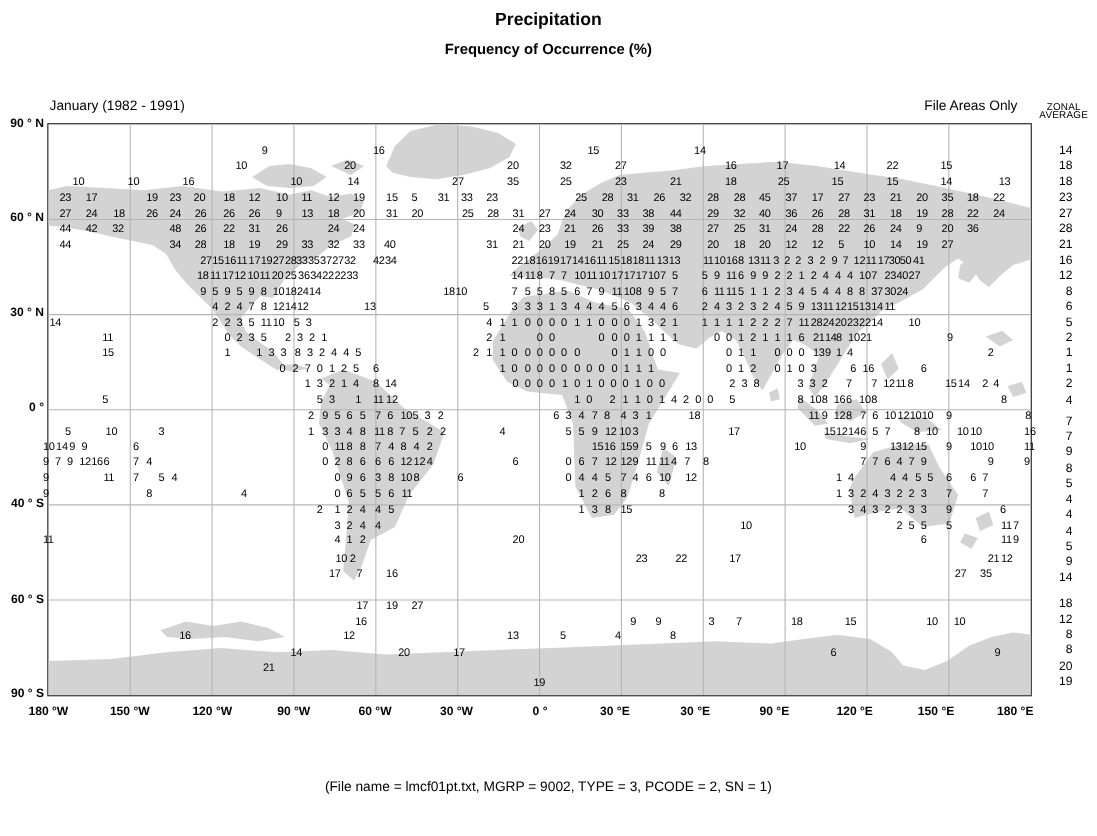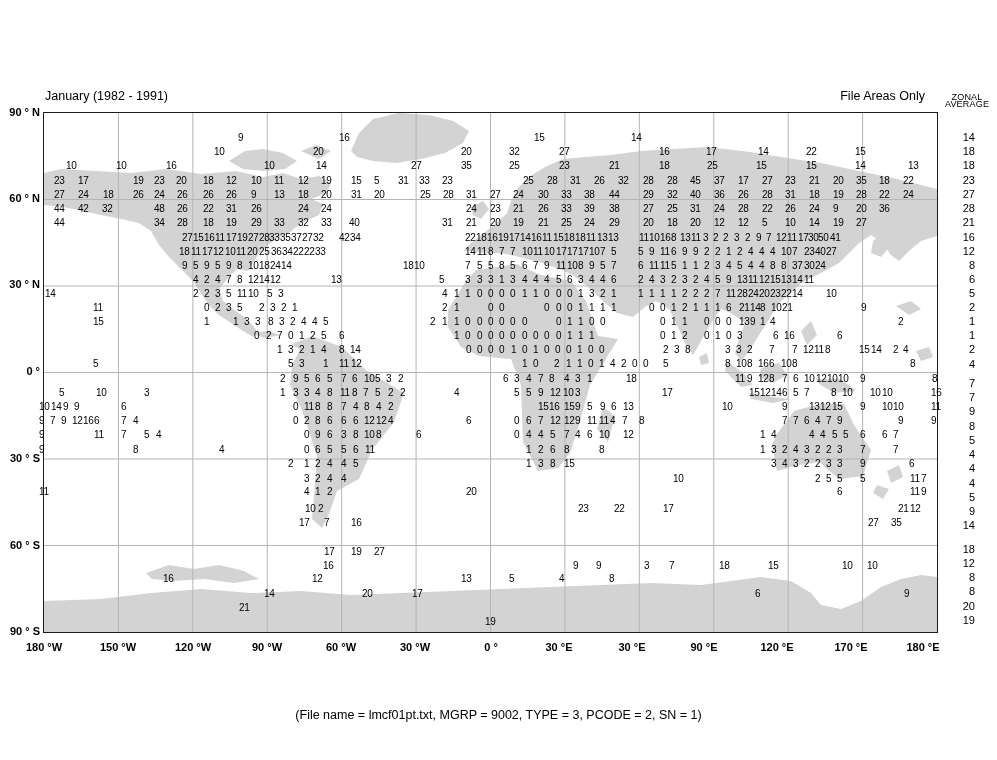--- a/index.html
+++ b/index.html
@@ -28,20 +28,22 @@
        font-size:11px;font-weight:bold;white-space:nowrap;}
   .gavg{position:absolute;left:0;top:673px;width:997px;text-align:center;
         font-size:10.5px;white-space:pre;}
   .fileinfo{position:absolute;left:0;top:708px;width:997px;text-align:center;
         font-size:12.5px;}
 </style>
 </head>
 <body>
 
 <div id="root">
+  <div class="title">Precipitation</div>
+  <div class="subtitle">Frequency of Occurrence (%)</div>
   <div class="period">January (1982 - 1991)</div>
   <div class="areanote">File Areas Only</div>
   <div class="zonalhdr" style="top:92px">ZONAL</div>
   <div class="zonalhdr" style="top:99px">AVERAGE</div>
 
   <div id="map">
     <svg id="map-svg" width="893" height="519" viewBox="0 0 893 519">
       <g id="land">
         <polygon class="land" points="0,60 17,56 52,58 87,60 122,56 157,61 192,58 219,64 239,60 257,66 275,63 287,70 283,80 267,86 279,91 275,102 257,110 245,120 229,128 215,140 209,150 204,158 193,156 185,164 175,176 179,188 189,196 199,203 207,210 213,218 209,224 199,218 187,210 175,202 165,192 157,180 149,168 137,156 125,144 115,132 107,118 95,110 77,106 57,102 39,98 19,94 0,92"></polygon>
         <polygon class="land" points="307,38 315,20 329,6 355,0 385,2 409,8 425,18 419,30 401,40 377,46 352,50 329,48 313,44"></polygon>
@@ -885,37 +887,37 @@
         <span class="gn" style="left: 195px; top: 495px;">21</span>
         <span class="gn" style="left: 441px; top: 509px;">19</span>
       </div>
   </div>
 
   <div id="lat-axis">
       <span class="lat" style="top: 112px;">90 ° N</span>
       <span class="lat" style="top: 198px;">60 ° N</span>
       <span class="lat" style="top: 284px;">30 ° N</span>
       <span class="lat" style="top: 371px;">0 °</span>
-      <span class="lat" style="top: 458px;">30 ° S</span>
+      <span class="lat" style="top: 458px;">40 ° S</span>
       <span class="lat" style="top: 545px;">60 ° S</span>
       <span class="lat" style="top: 631px;">90 ° S</span>
     </div>
   <div id="lon-axis">
       <span class="lon" style="left: 4px;">180 °W</span>
       <span class="lon" style="left: 78px;">150 °W</span>
       <span class="lon" style="left: 153px;">120 °W</span>
       <span class="lon" style="left: 227px;">90 °W</span>
       <span class="lon" style="left: 301px;">60 °W</span>
       <span class="lon" style="left: 375px;">30 °W</span>
       <span class="lon" style="left: 451px;">0 °</span>
       <span class="lon" style="left: 519px;">30 °E</span>
       <span class="lon" style="left: 592px;">30 °E</span>
       <span class="lon" style="left: 664px;">90 °E</span>
       <span class="lon" style="left: 737px;">120 °E</span>
-      <span class="lon" style="left: 811px;">170 °E</span>
+      <span class="lon" style="left: 811px;">150 °E</span>
       <span class="lon" style="left: 883px;">180 °E</span>
     </div>
   <div id="zonal-column">
       <span class="zv" style="top: 137px;">14</span>
       <span class="zv" style="top: 151px;">18</span>
       <span class="zv" style="top: 165px;">18</span>
       <span class="zv" style="top: 180px;">23</span>
       <span class="zv" style="top: 194px;">27</span>
       <span class="zv" style="top: 208px;">28</span>
       <span class="zv" style="top: 222px;">21</span>

